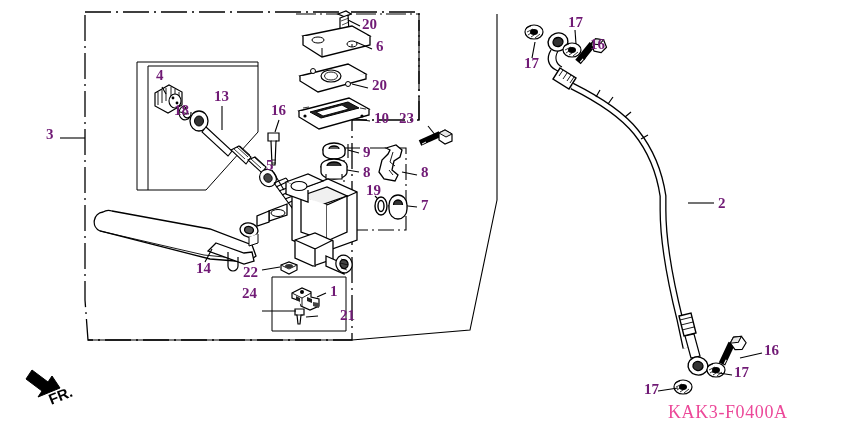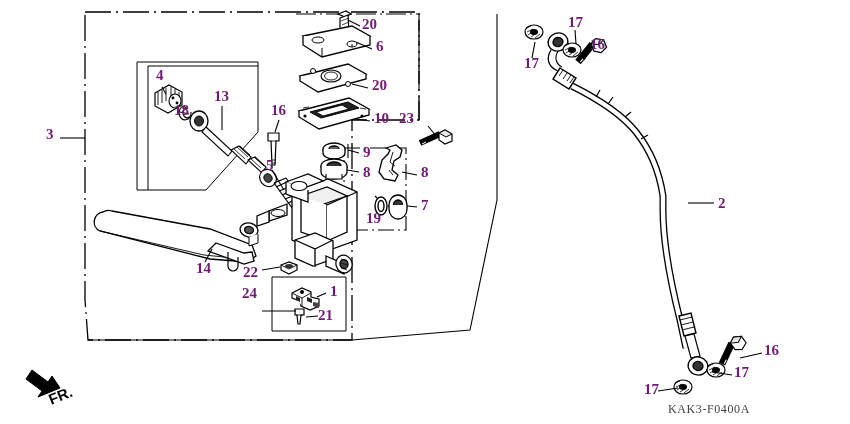--- a/index.html
+++ b/index.html
@@ -4,21 +4,21 @@
 <style>
   html,body{margin:0;padding:0;background:#ffffff;}
   body{width:850px;height:424px;overflow:hidden;
        font-family:"Liberation Serif",serif;color:#000;}
   #stage{position:relative;width:850px;height:424px;background:#fff;}
   #stage svg{position:absolute;left:0;top:0;}
   .lbl{position:absolute;font-family:"Liberation Serif",serif;
        font-weight:bold;font-size:15px;color:#701a75;line-height:1;
        white-space:nowrap;}
   .pn{position:absolute;font-family:"Liberation Serif",serif;
-      font-size:12px;letter-spacing:.6px;color:#404040;white-space:nowrap;}
+      font-size:18px;letter-spacing:.6px;color:#ec4899;white-space:nowrap;}
   .frtxt{position:absolute;font-family:"Liberation Sans",sans-serif;
       font-weight:bold;font-size:15px;color:#000;white-space:nowrap;
       transform:rotate(-22deg);transform-origin:0 0;}
 </style>
 </head>
 <body>
 
 <div id="stage">
 
 <svg width="850" height="424" viewBox="0 0 850 424" shape-rendering="geometricPrecision">
@@ -325,27 +325,27 @@
 <div class="lbl" style="left:266px; top:158px;">5</div>
 <div class="lbl" style="left:271px; top:103px;">16</div>
 <div class="lbl" style="left:362px; top:17px;">20</div>
 <div class="lbl" style="left:376px; top:39px;">6</div>
 <div class="lbl" style="left:372px; top:78px;">20</div>
 <div class="lbl" style="left:374px; top:111px;">10</div>
 <div class="lbl" style="left:363px; top:145px;">9</div>
 <div class="lbl" style="left:363px; top:165px;">8</div>
 <div class="lbl" style="left:399px; top:111px;">23</div>
 <div class="lbl" style="left:421px; top:165px;">8</div>
-<div class="lbl" style="left:366px; top:183px;margin-top:28px;">19</div>
+<div class="lbl" style="left:366px; top:183px;">19</div>
 <div class="lbl" style="left:421px; top:198px;">7</div>
 <div class="lbl" style="left:196px; top:261px;text-align:right;">14</div>
 <div class="lbl" style="left:243px; top:265px;">22</div>
 <div class="lbl" style="left:330px; top:284px;">1</div>
 <div class="lbl" style="left:242px; top:286px;">24</div>
-<div class="lbl" style="left:318px; top:308px;">21</div>
+<div class="lbl" style="left:340px; top:308px;">21</div>
 <div class="lbl" style="left:718px; top:196px;">2</div>
 <div class="lbl" style="left:590px; top:37px;">16</div>
 <div class="lbl" style="left:568px; top:15px;">17</div>
 <div class="lbl" style="left:524px; top:56px;">17</div>
 <div class="lbl" style="left:764px; top:343px;">16</div>
 <div class="lbl" style="left:734px; top:365px;">17</div>
 <div class="lbl" style="left:644px; top:382px;">17</div>
 
 <div class="frtxt" style="left:46px; top:392px;">FR.</div>
 

